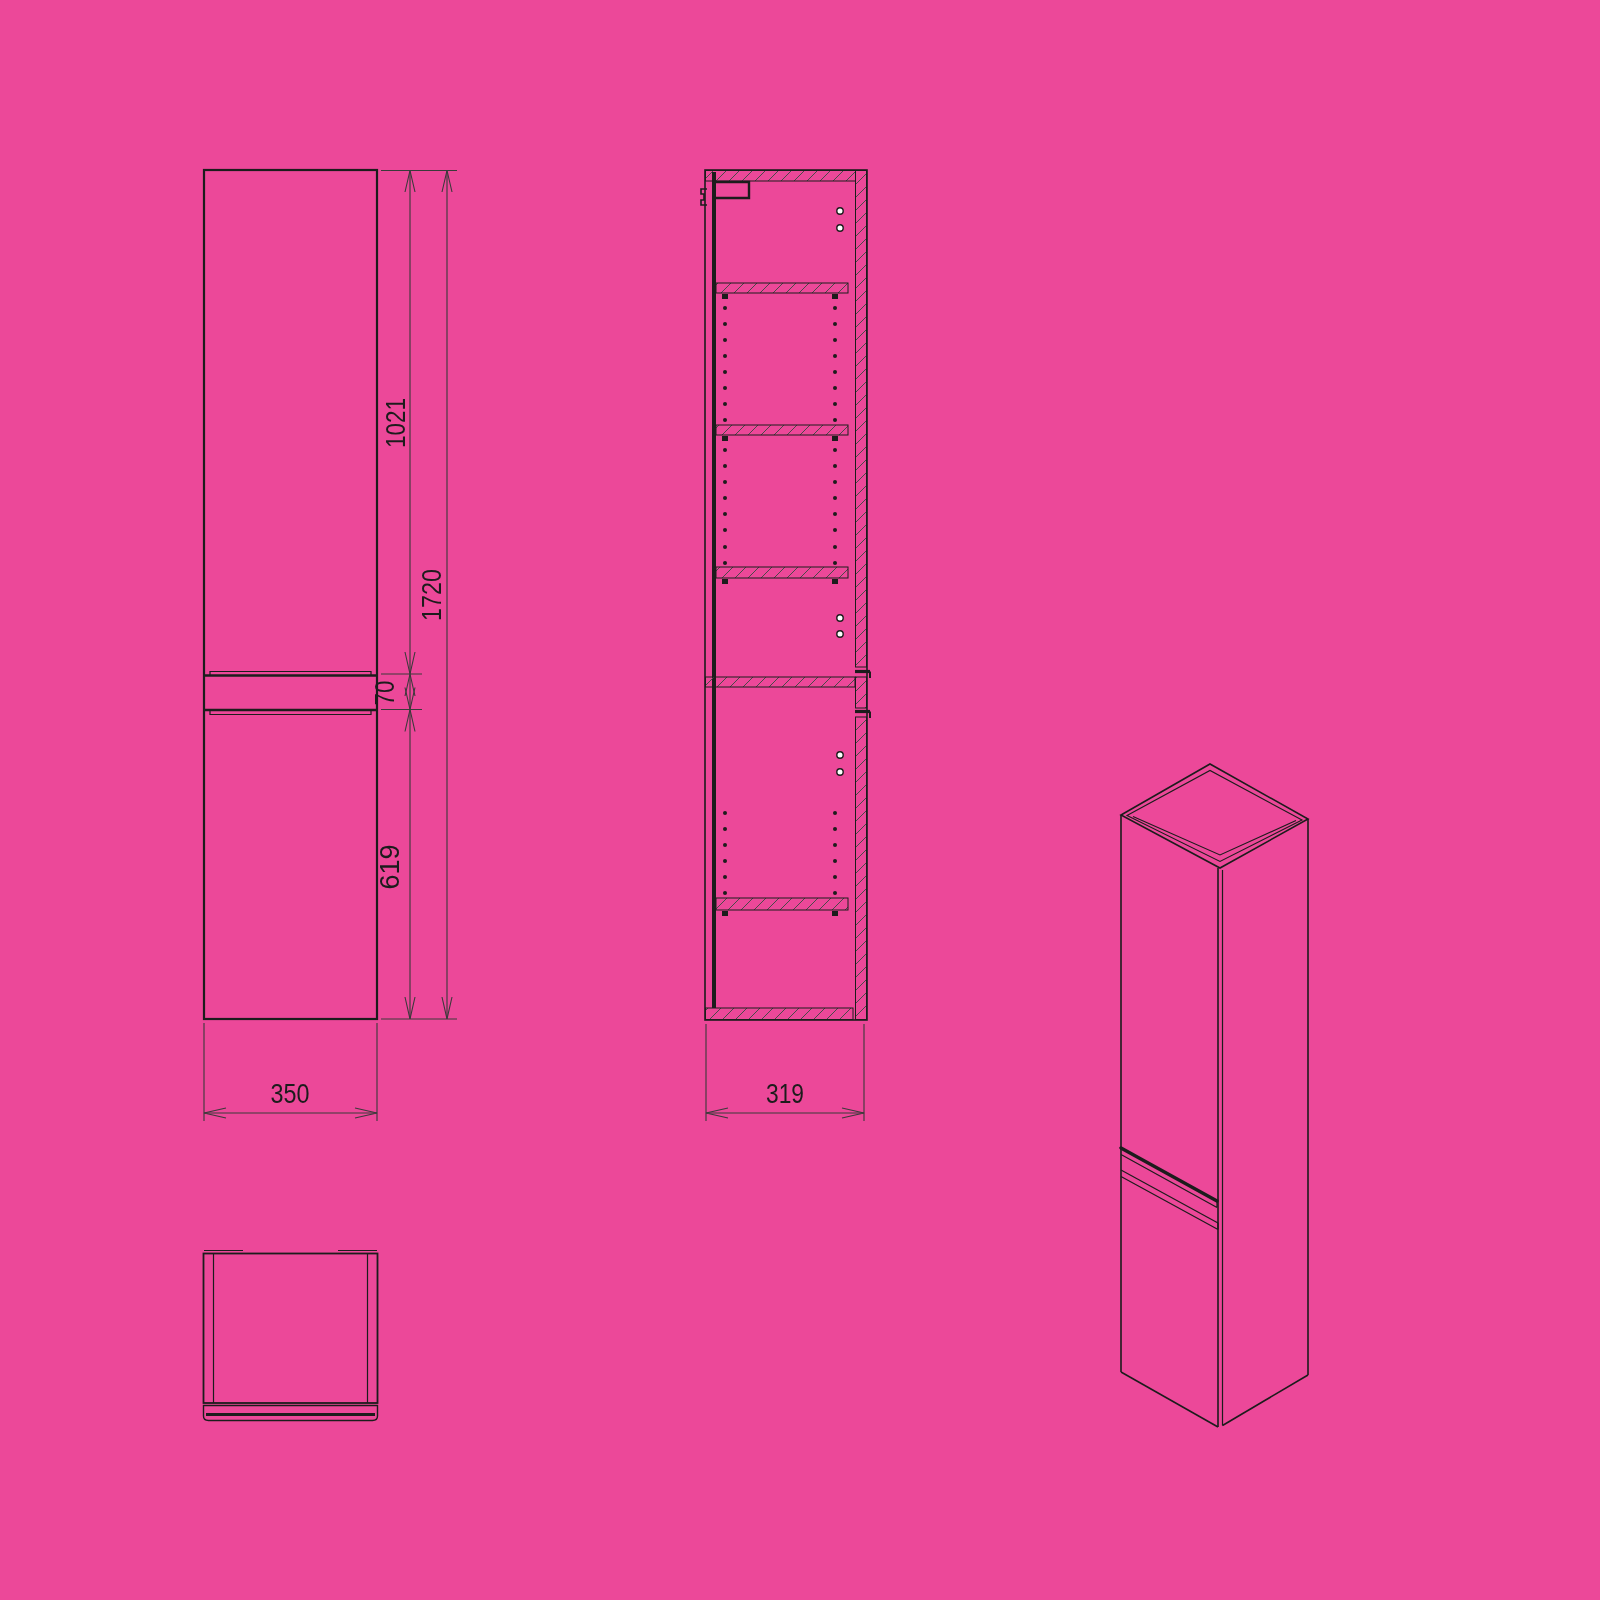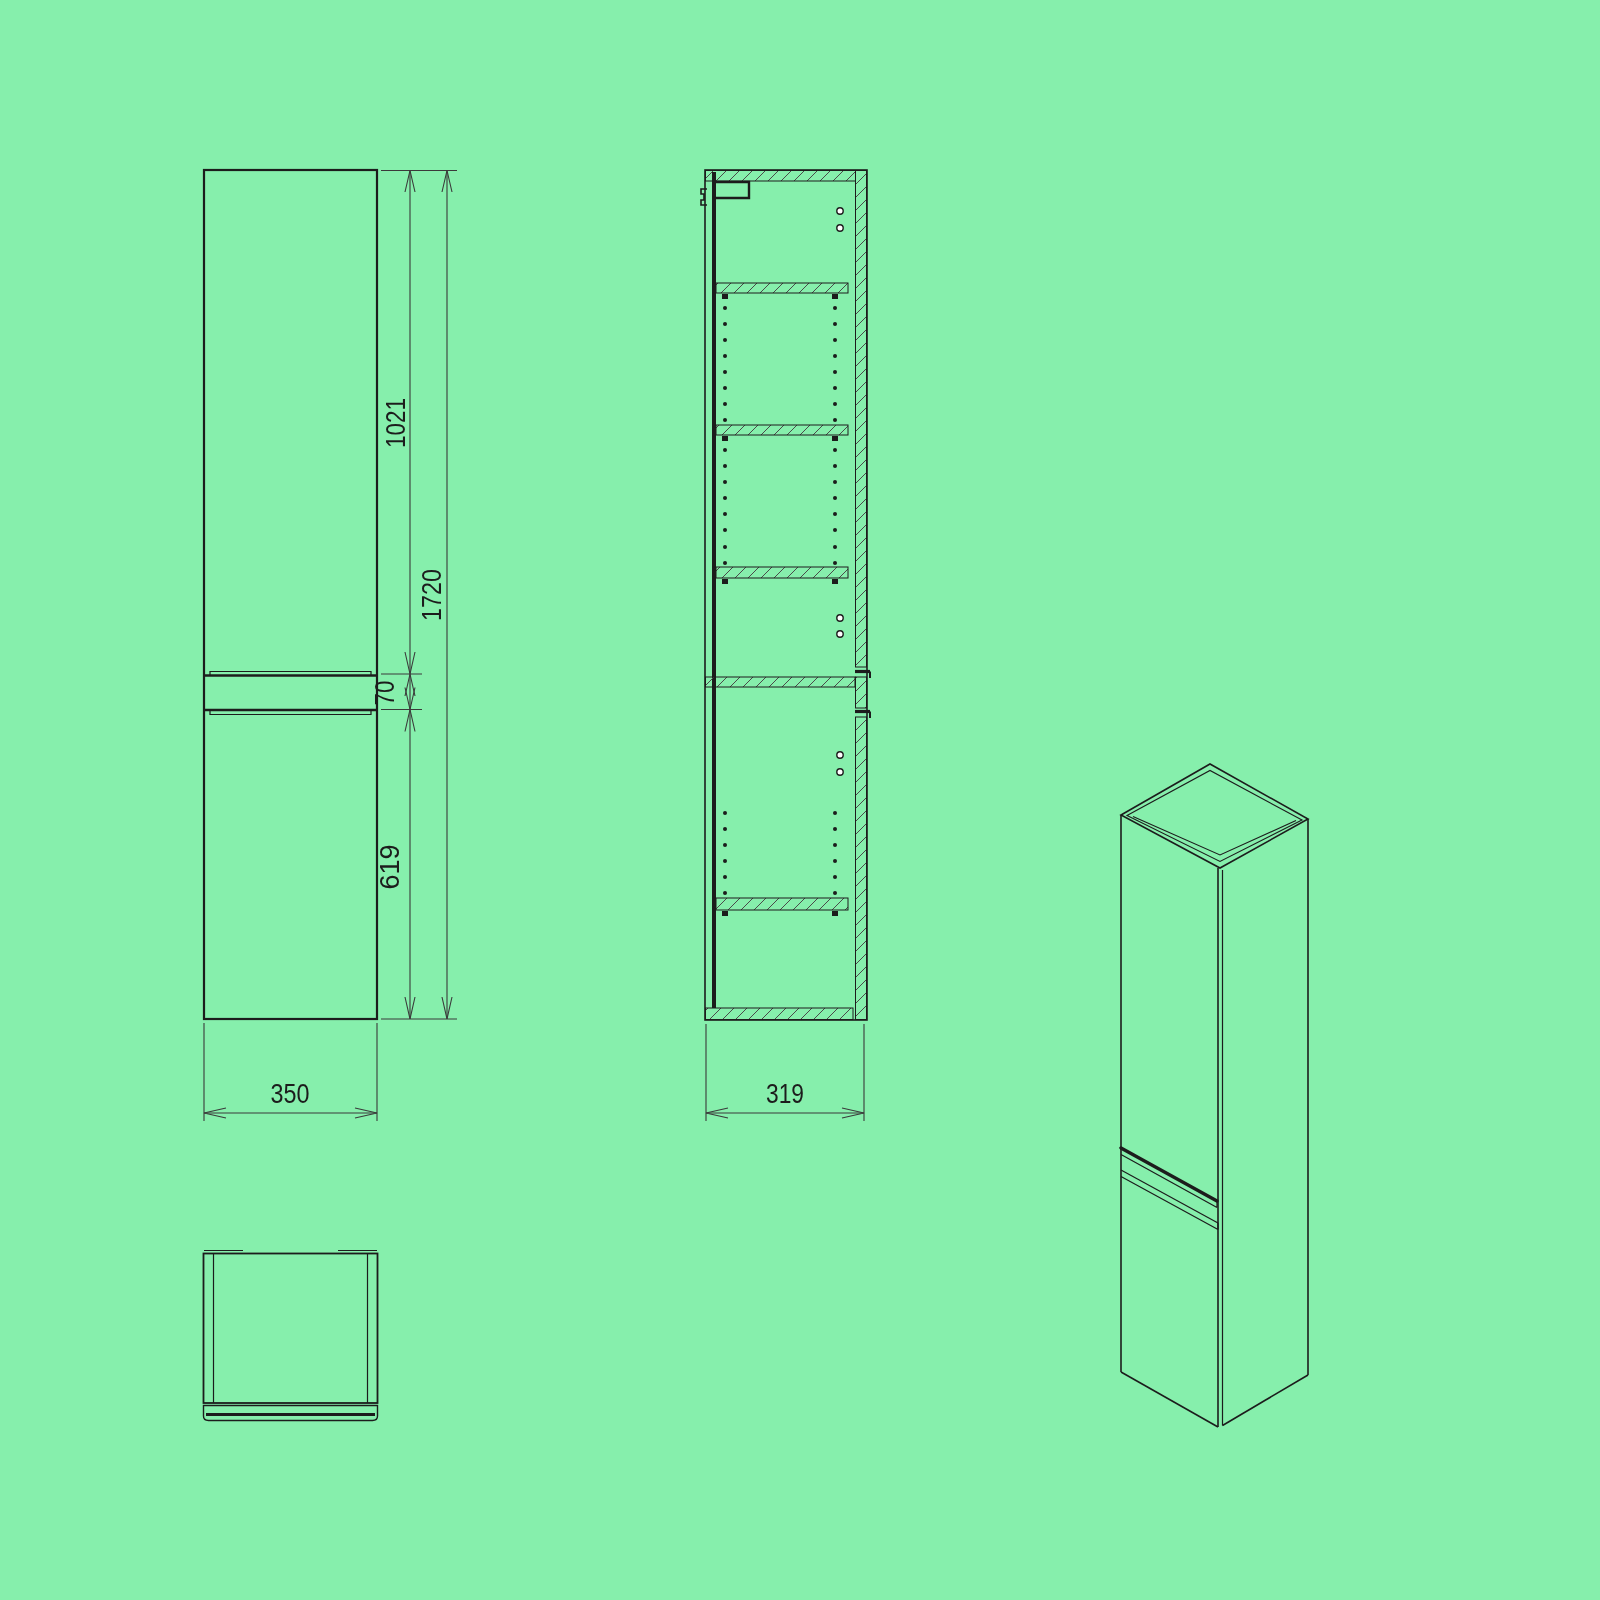--- a/index.html
+++ b/index.html
@@ -1,16 +1,16 @@
 <!DOCTYPE html>
 <html><head>
 <meta charset="utf-8">
 <style>
   html,body{margin:0;padding:0;background:#fff;}
-  .canvas{position:relative;width:1600px;height:1600px;background:#86efac;overflow:hidden;
+  .canvas{position:relative;width:1600px;height:1600px;background:#ec4899;overflow:hidden;
           font-family:"Liberation Sans", sans-serif;}
   svg{position:absolute;left:0;top:0;}
   svg text{font-family:"Liberation Sans", sans-serif;font-size:27px;fill:#1c1c1c;}
 </style>
 </head>
 <body>
 
 <div class="canvas">
 <svg width="1600" height="1600" viewBox="0 0 1600 1600">
   <defs>

